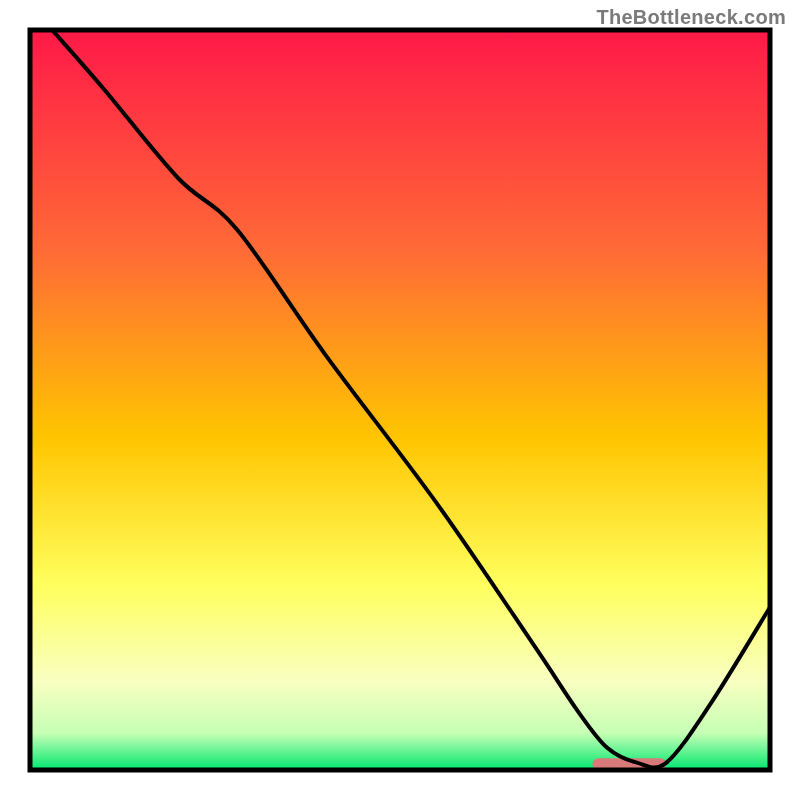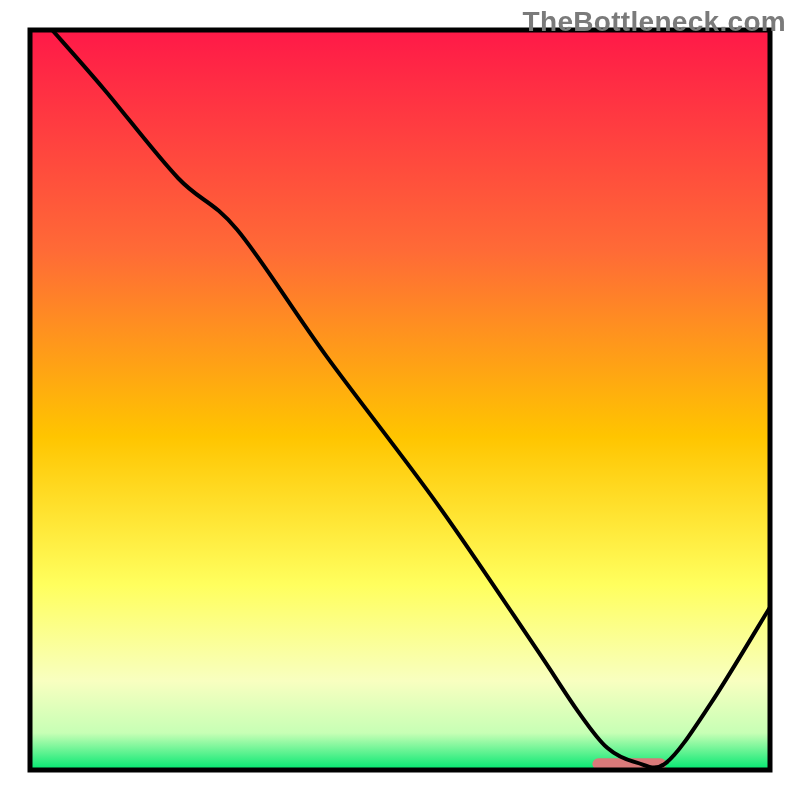--- a/index.html
+++ b/index.html
@@ -16,21 +16,21 @@
     width: 800px;
     height: 800px;
   }
   svg {
     display: block;
   }
   .watermark {
     position: absolute;
     top: 6px;
     right: 14px;
-    font-size: 28px;
+    font-size: 20px;
     font-weight: 600;
     color: #7a7a7a;
     letter-spacing: 0.3px;
     user-select: none;
   }
 </style>
 </head>
 <body>
 
 <div class="chart-wrap">

